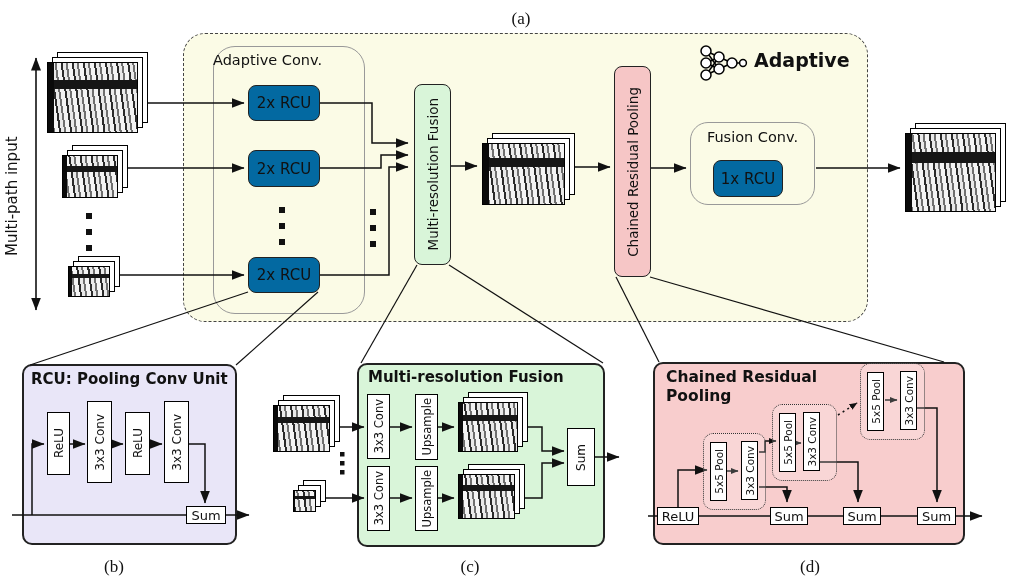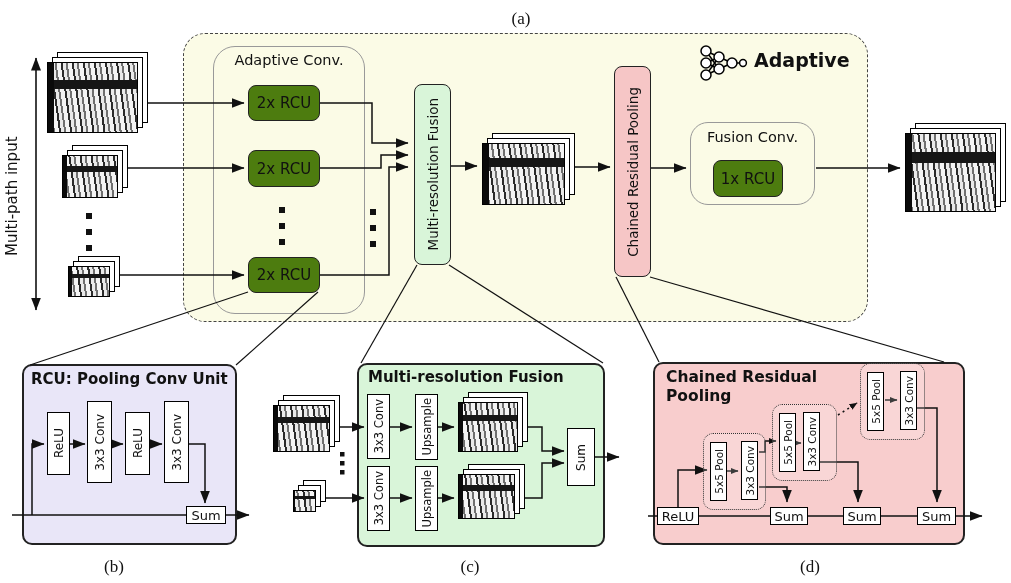--- a/index.html
+++ b/index.html
@@ -7,21 +7,21 @@
        font-family:"DejaVu Sans","Liberation Sans",sans-serif;color:#111;}
   .abs{position:absolute;box-sizing:border-box;}
   
   .dashpanel{background:#fbfbe6;border:1.6px dashed #444;border-radius:22px;z-index:1;}
   .subtlepanel{border:1.4px solid #999;border-radius:22px;z-index:2;background:transparent;}
   .secpanel{border:2px solid #222;border-radius:10px;z-index:1;}
   .panel-title{font-weight:bold;font-size:15px;z-index:10;line-height:1.25;}
   
   .box{display:flex;align-items:center;justify-content:center;z-index:10;
        background:#fff;border:1.5px solid #000;text-align:center;}
-  .rbox{border-radius:8px;border:1.6px solid #222;background:#4d7c0f;font-size:15px;}
+  .rbox{border-radius:8px;border:1.6px solid #222;background:#0369a1;font-size:15px;}
   .vtext{writing-mode:vertical-rl;transform:rotate(180deg);white-space:nowrap;display:block;}
   .vcolor{border-radius:8px;border:1.6px solid #222;z-index:10;display:flex;align-items:center;justify-content:center;font-size:13.5px;}
   .dotgroup{border:1.6px dotted #333;border-radius:10px;z-index:6;background:rgba(255,255,255,0.18);}
   .serif{font-family:"Liberation Serif","DejaVu Serif",serif;font-size:17px;z-index:10;text-align:center;}
   
   .photo{position:absolute;z-index:10;}
   .photo .s{position:absolute;left:0;top:0;right:0;bottom:0;background:#fff;border:1.5px solid #000;box-sizing:border-box;}
   .photo .s3{transform:translate(10px,-10px);}
   .photo .s2{transform:translate(5px,-5px);}
   .photo .s1{background:
@@ -33,21 +33,21 @@
   svg.wires{position:absolute;left:0;top:0;z-index:5;}
   .vlabel{writing-mode:vertical-rl;transform:rotate(180deg);font-size:15px;z-index:10;}
 </style>
 </head>
 <body>
 
 <div id="fig">
 
   <div class="abs dashpanel" style="left:183px;top:33px;width:685px;height:289px;"></div>
   <div class="abs subtlepanel" style="left:213px;top:46px;width:152px;height:268px;"></div>
-  <div class="abs panel-title" style="left:213px;top:51px;width:152px;text-align:center;font-weight:normal;font-size:14.5px;">Adaptive Conv.</div>
+  <div class="abs panel-title" style="left:213px;top:51px;width:152px;font-weight:normal;font-size:14.5px;">Adaptive Conv.</div>
 
   <div class="abs secpanel" style="left:22px;top:364px;width:215px;height:181px;background:#e9e6f8;"></div>
   <div class="abs secpanel" style="left:357px;top:363px;width:248px;height:184px;background:#d9f5d9;"></div>
   <div class="abs secpanel" style="left:653px;top:362px;width:312px;height:183px;background:#f8cdcd;"></div>
 
   <svg class="wires" width="1011" height="583" viewBox="0 0 1011 583">
     <defs>
       <marker id="ah" markerUnits="userSpaceOnUse" markerWidth="14" markerHeight="10" refX="12.5" refY="5" orient="auto-start-reverse">
         <path d="M0,0 L13,5 L0,10 z" fill="#111"></path>
       </marker>

